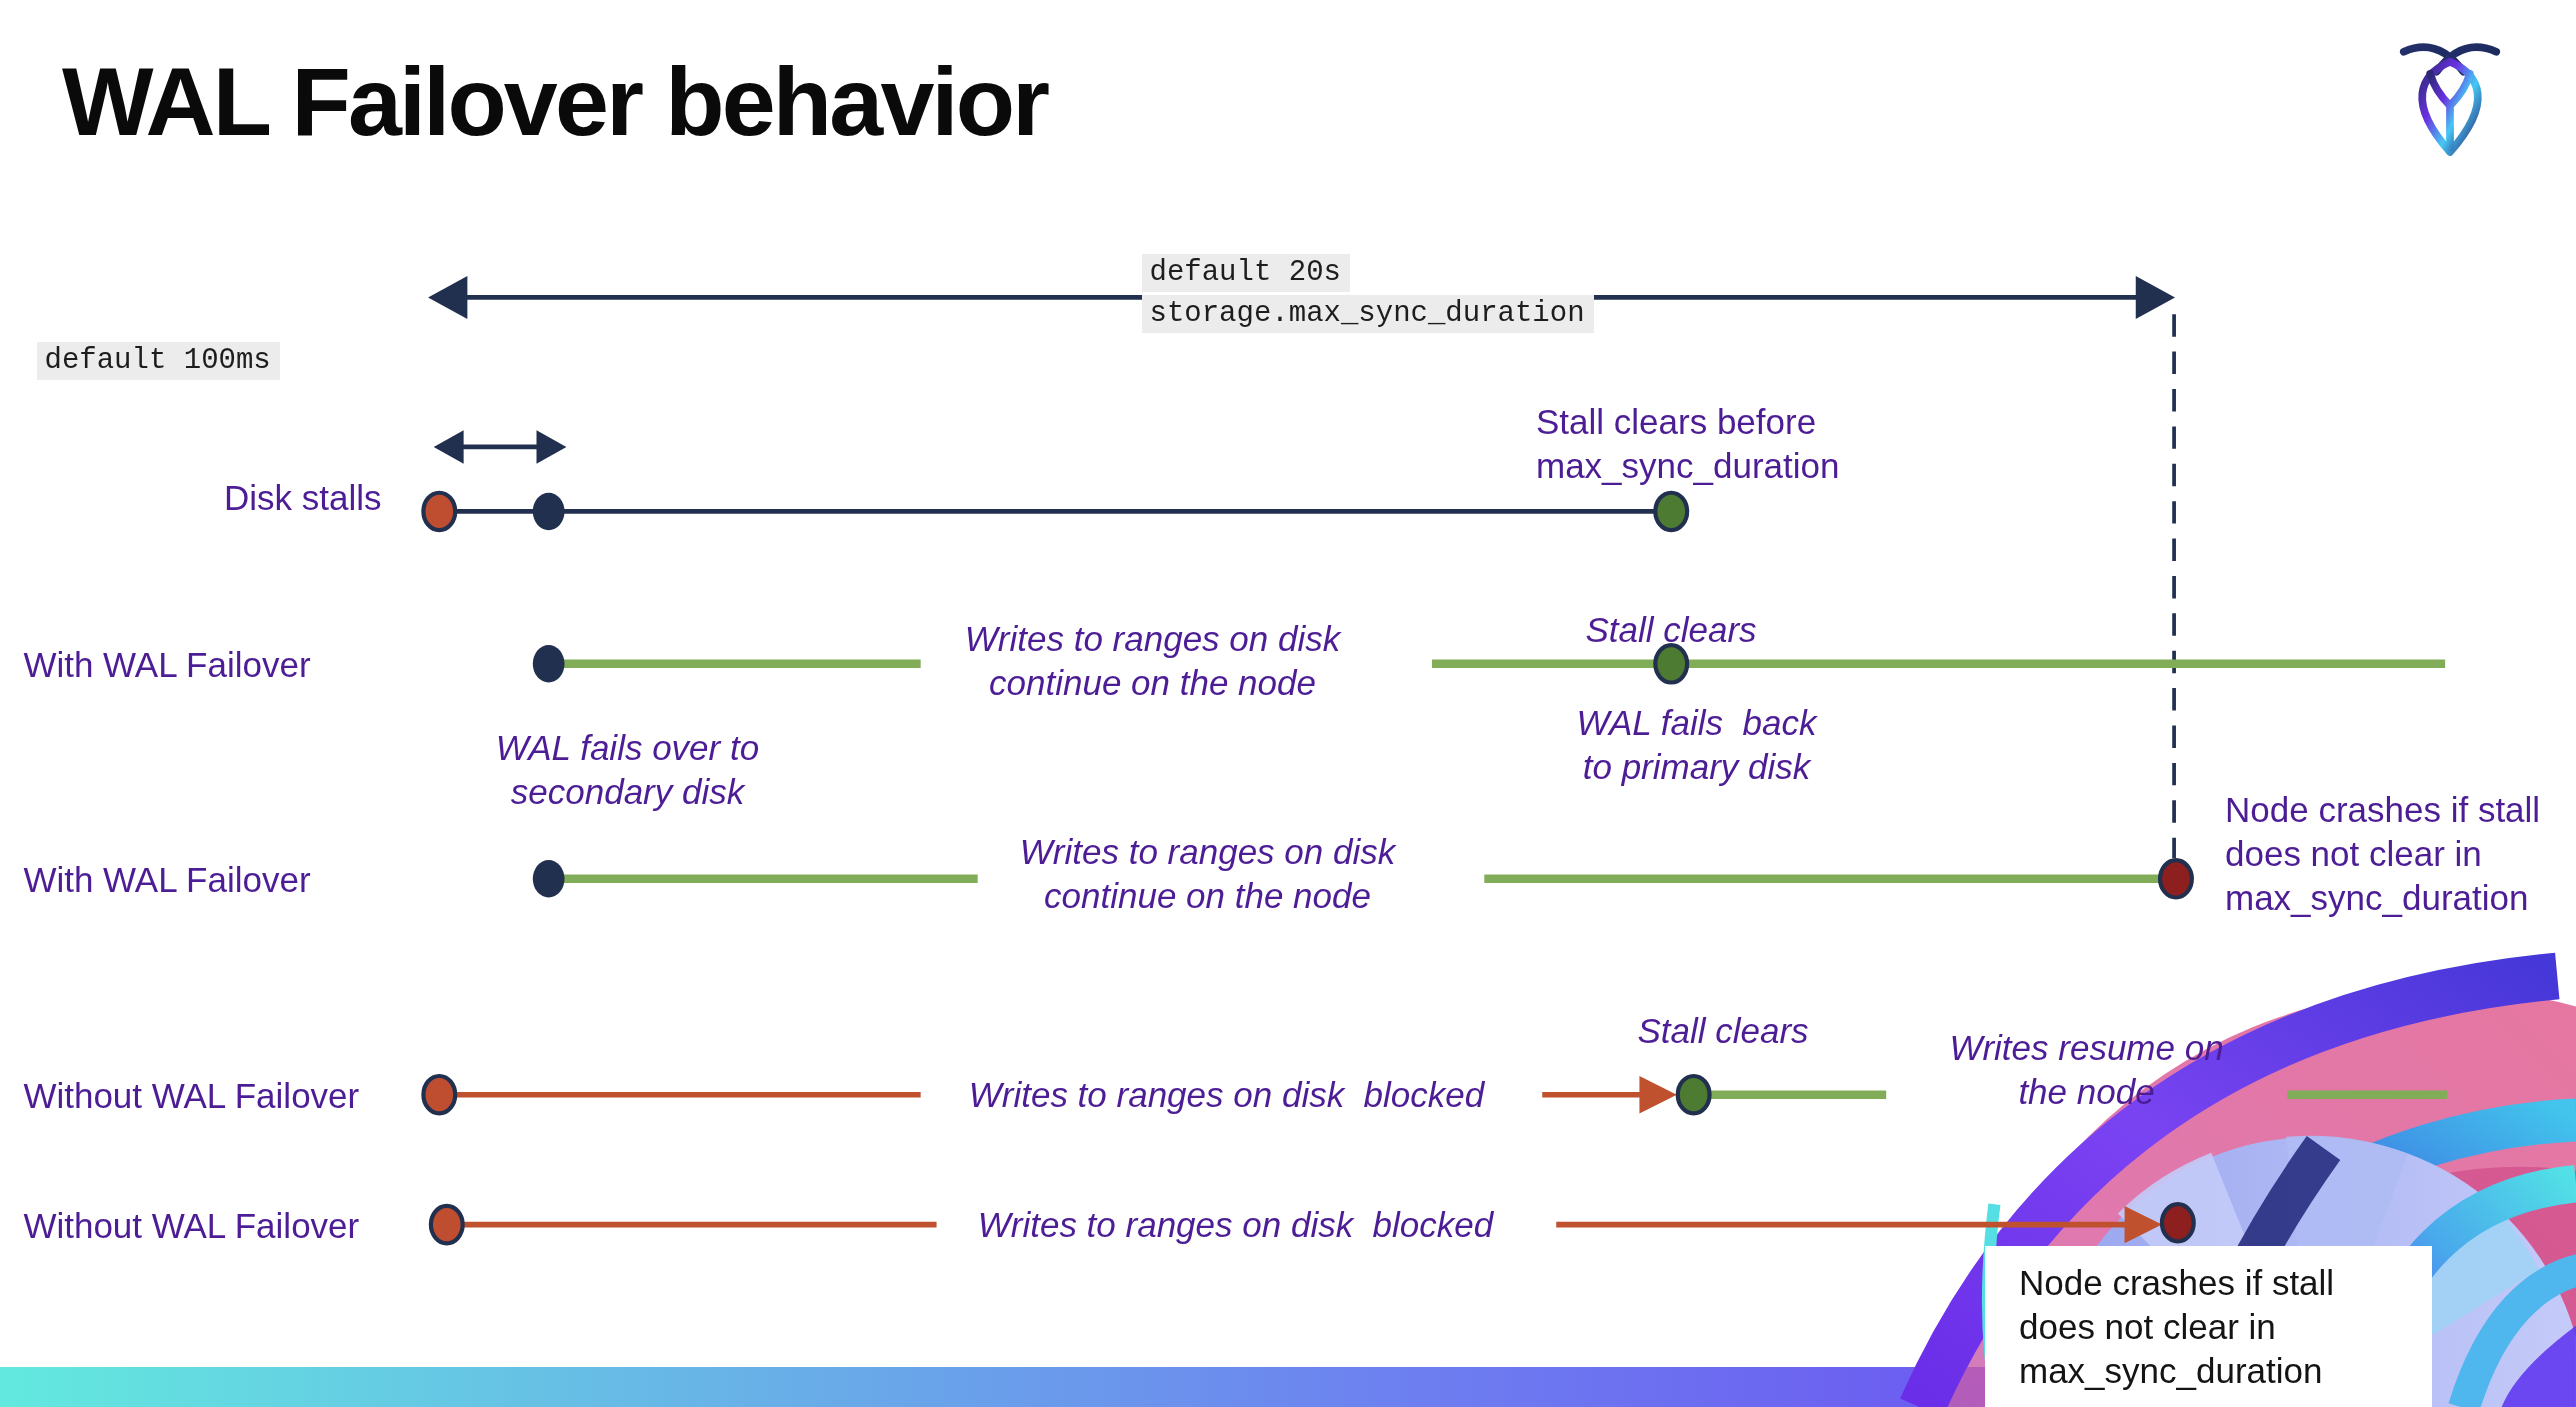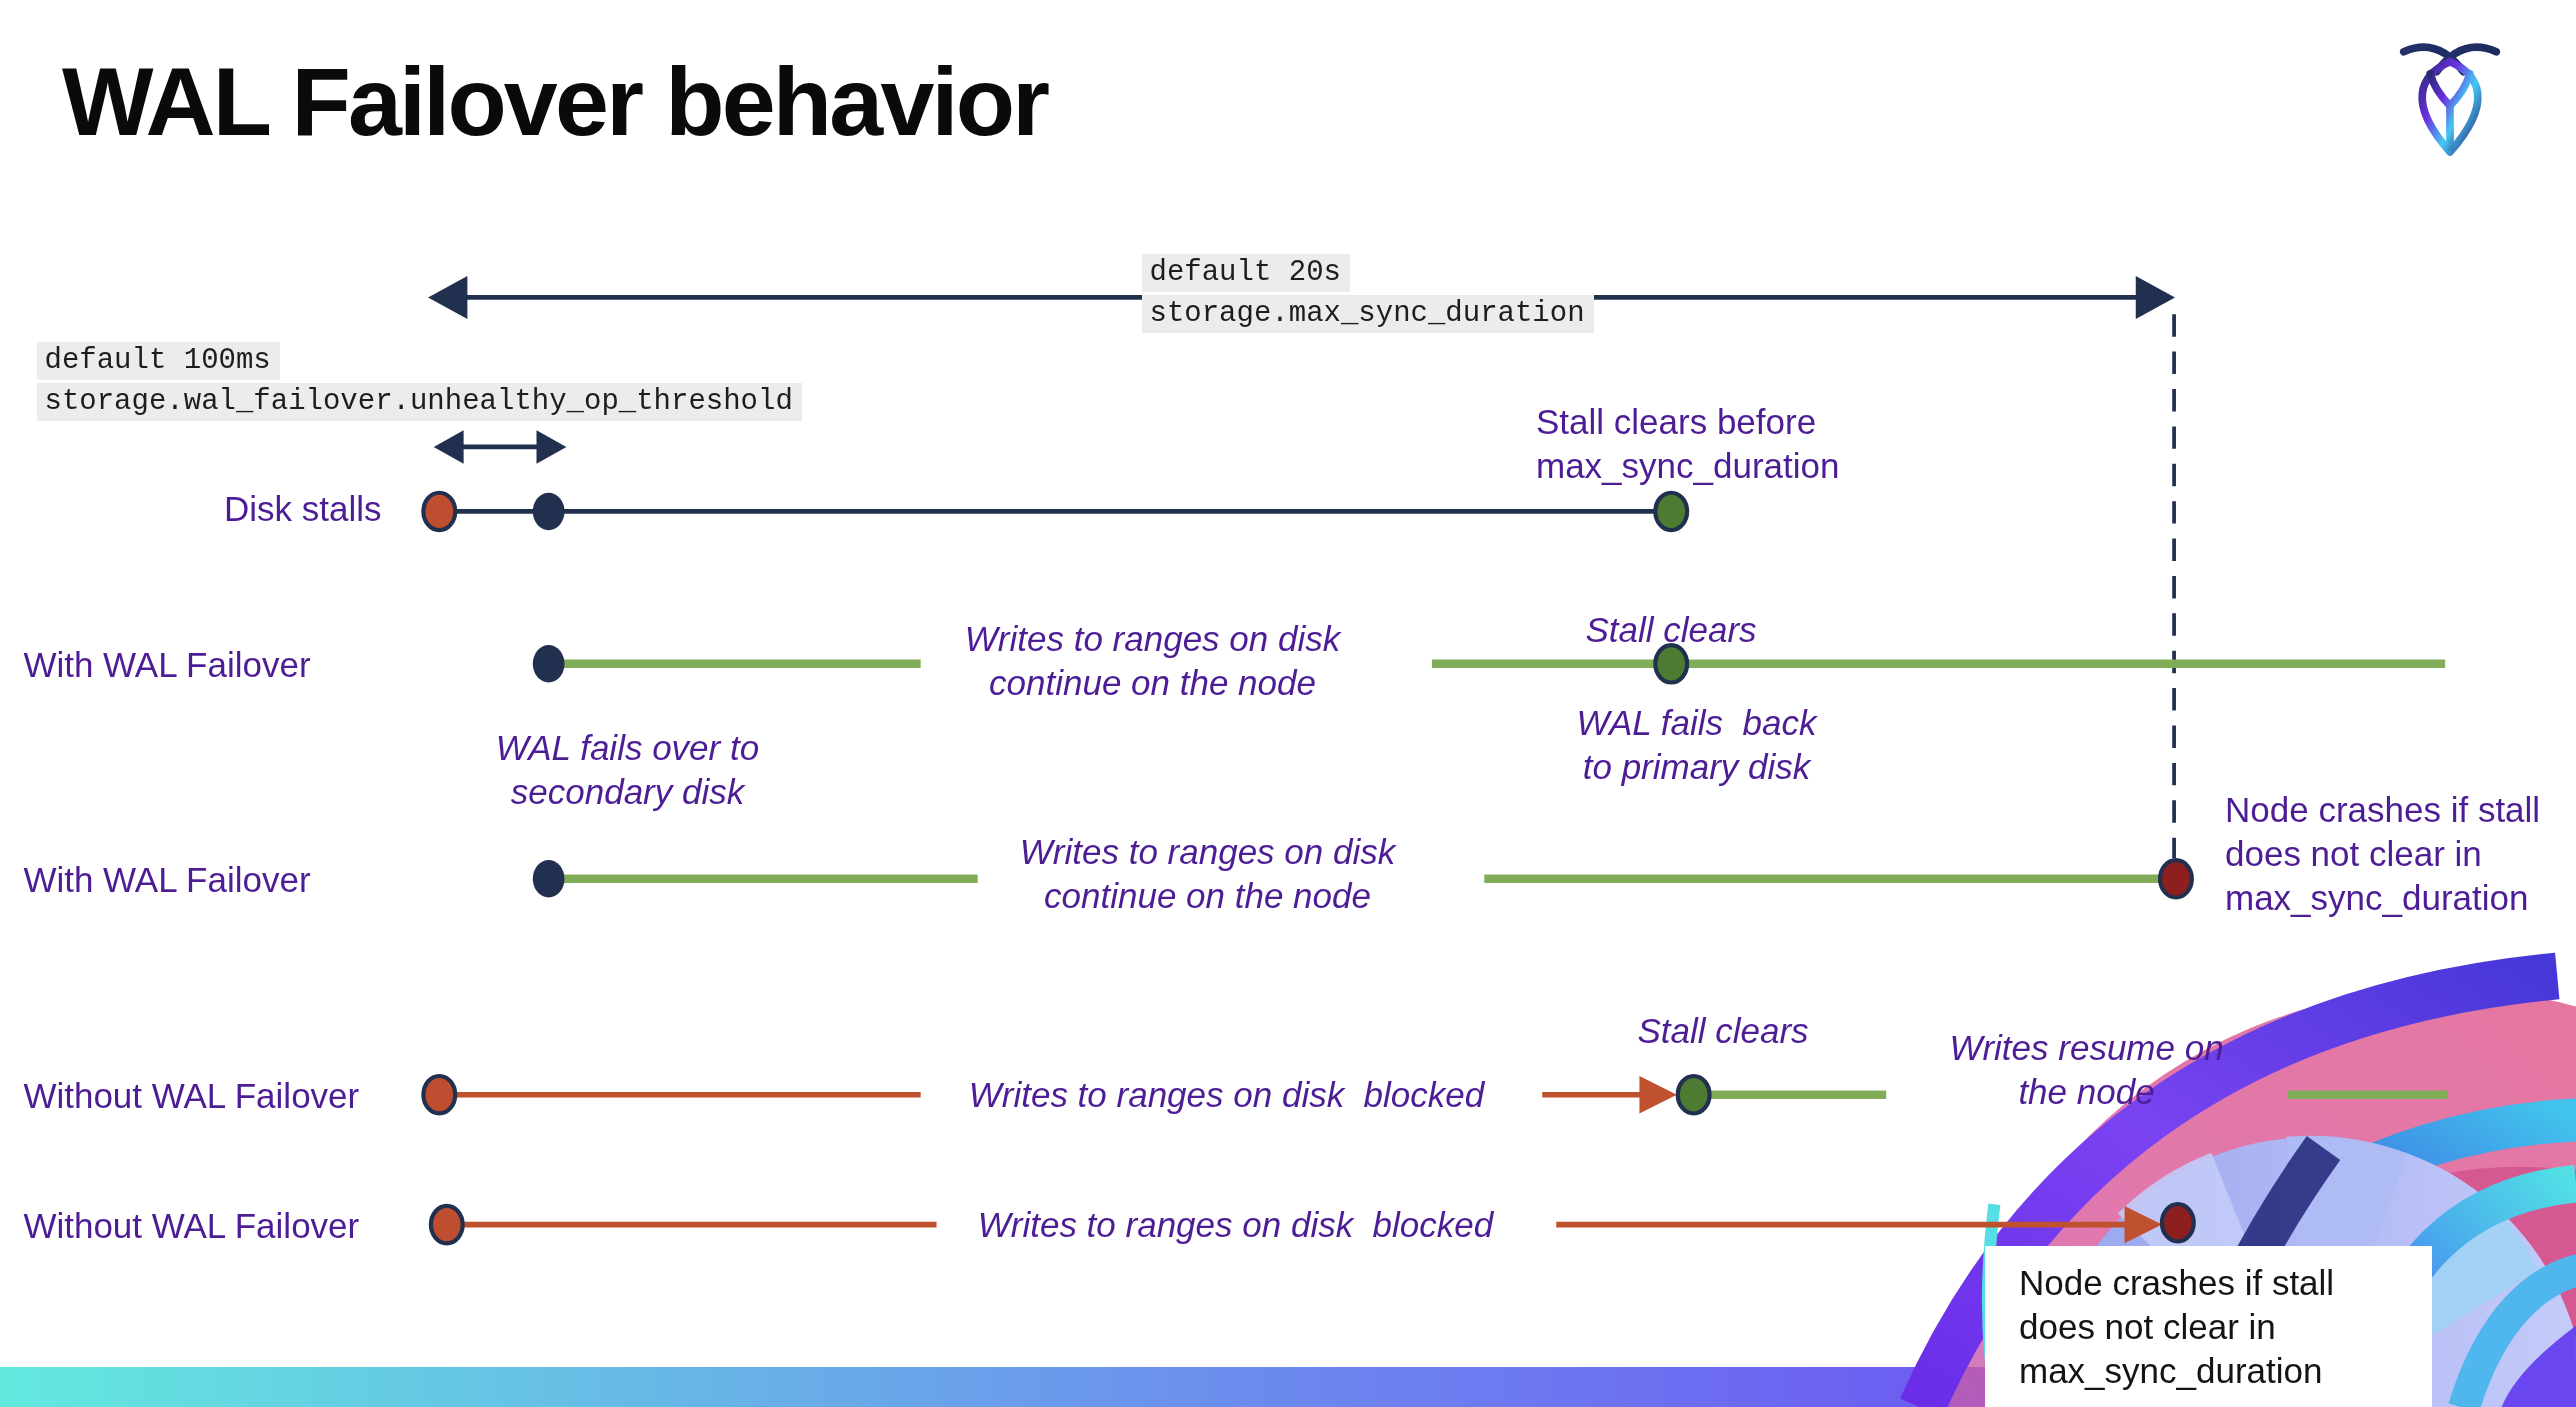--- a/index.html
+++ b/index.html
@@ -137,24 +137,23 @@
     <path d="M 50 22 C 78 34 89 60 50 104 C 11 60 22 34 50 22 Z" stroke="url(#gLogoBody)" stroke-width="7" fill="none" stroke-linejoin="round"></path>
     <path d="M 50 100 L 50 62 M 50 62 C 41 53 35 44 32 33 M 50 62 C 59 53 65 44 68 33" stroke="url(#gLogoBody)" stroke-width="7" fill="none" stroke-linecap="round"></path>
   </svg>
 
   <div class="code txt" style="left:1142px;top:254px;">
     <span>default 20s</span>
     <span>storage.max_sync_duration</span>
   </div>
   <div class="code txt" style="left:37px;top:342px;">
     <span>default 100ms</span>
-    <span>storage.wal_failover.unhealthy_op_threshold</span>
   </div>
 
-  <div class="lbl txt" style="left:224px;top:487px;">Disk stalls</div>
+  <div class="lbl txt" style="left:224px;top:476px;">Disk stalls</div>
   <div class="lbl txt" style="left:23.4px;top:643px;">With WAL Failover</div>
   <div class="lbl txt" style="left:23.4px;top:858px;">With WAL Failover</div>
   <div class="lbl txt" style="left:23.4px;top:1074px;">Without WAL Failover</div>
   <div class="lbl txt" style="left:23.4px;top:1204px;">Without WAL Failover</div>
 
   <div class="lbl preline txt" style="left:1536px;top:400px;">Stall clears before
 max_sync_duration</div>
 
   <div class="lbl preline center txt" style="left:919px;top:617px;width:467px;">Writes to ranges on disk
 continue on the node</div>

